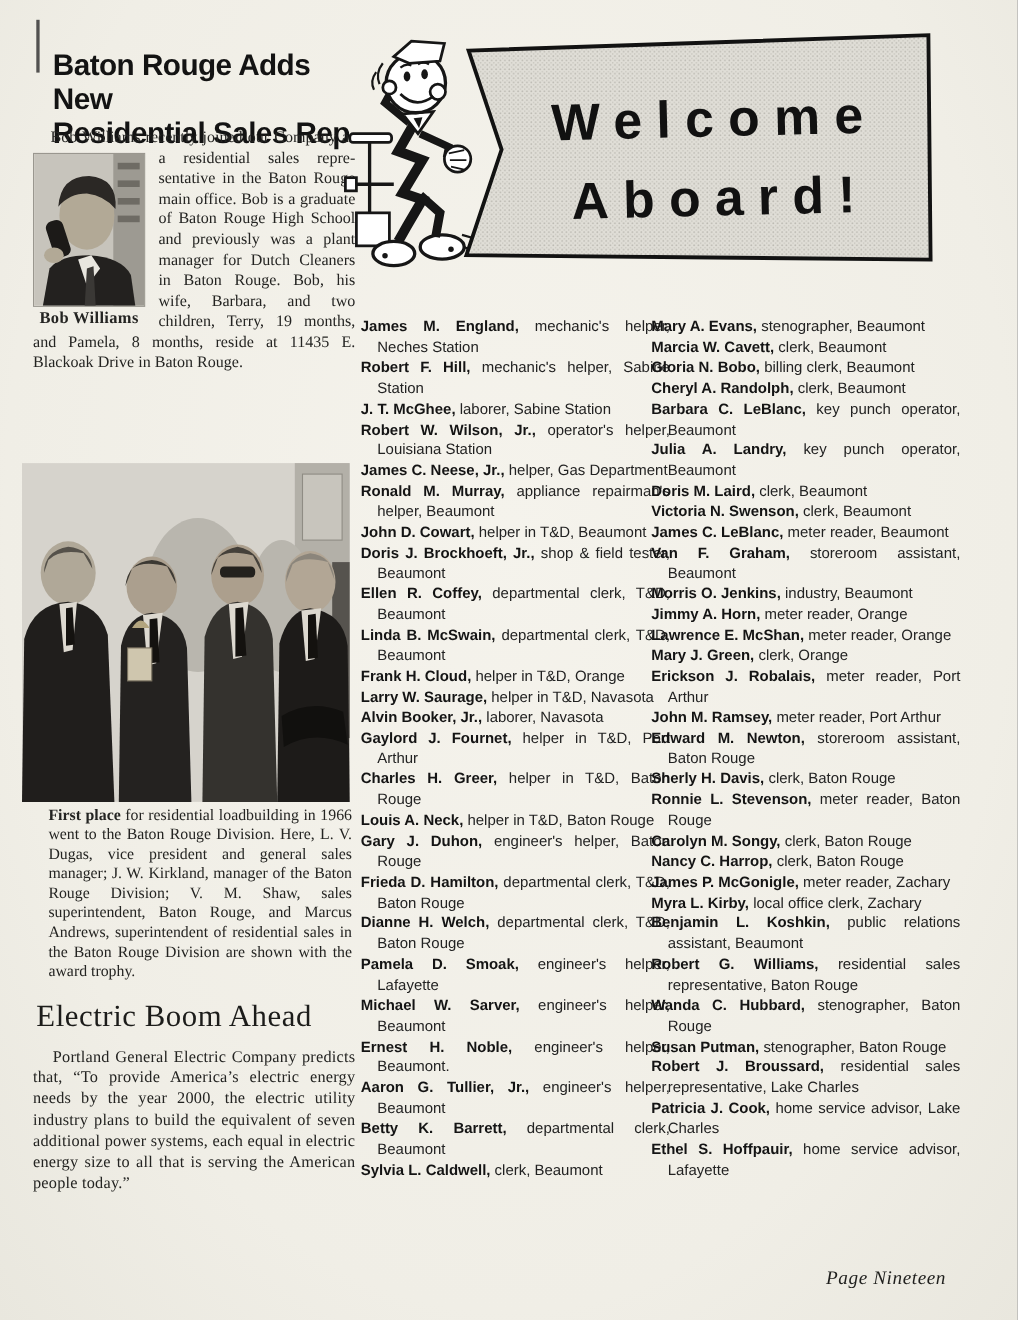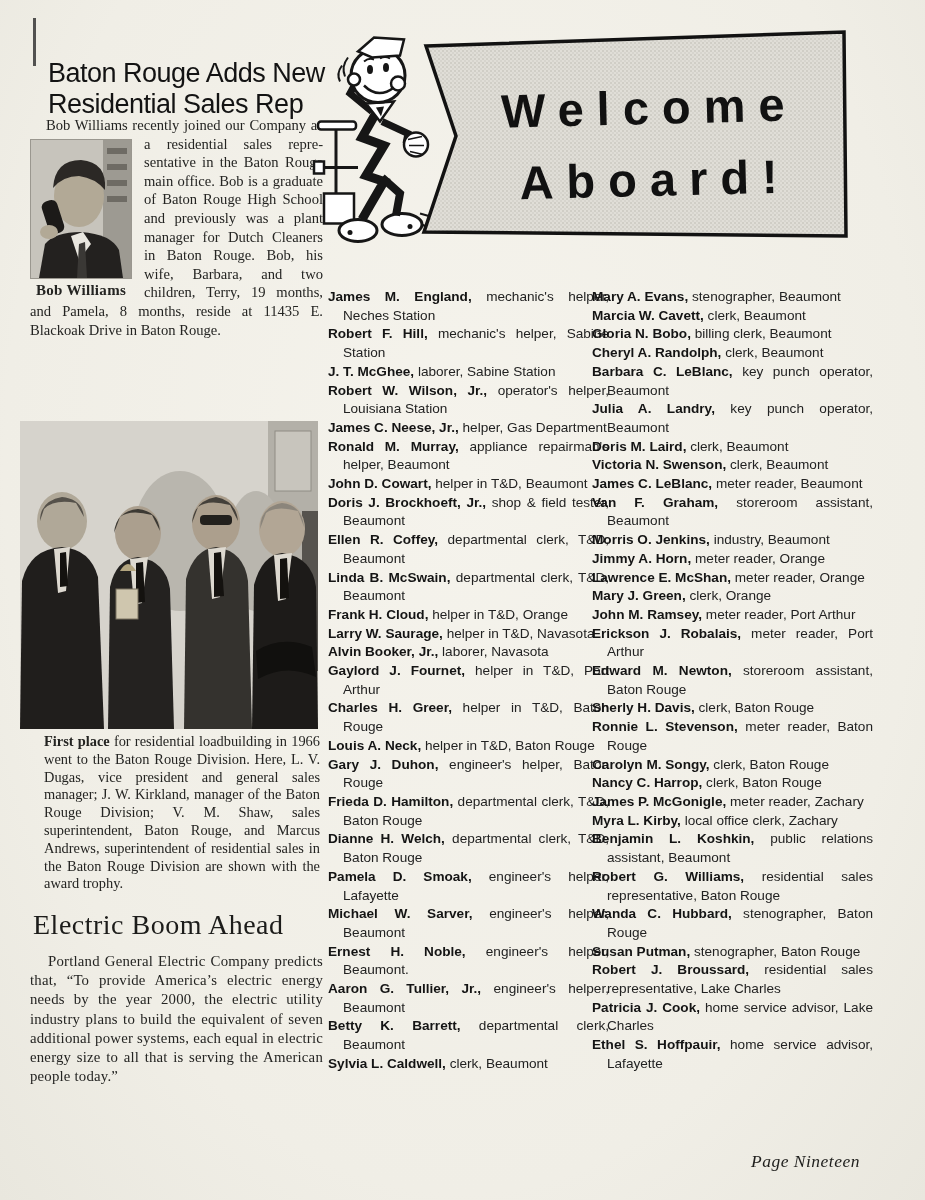--- a/index.html
+++ b/index.html
@@ -10,23 +10,22 @@
     overflow:hidden;
     font-family:"Liberation Serif", serif;
     color:#242422;
   }
   .scan-mark{position:absolute;left:33px;top:18px;width:3px;height:48px;background:#2a2a2a;opacity:.8;}
 
   
   .headline{
     position:absolute;left:48px;top:44px;width:278px;
     font-family:"Liberation Sans", sans-serif;
-    font-weight:400;font-size:27px;line-height:31px;color:#131313;
+    font-weight:700;font-size:27px;line-height:31px;color:#131313;
     letter-spacing:-0.5px;
-    margin-top:14px;
   }
   .lead-article{
     position:absolute;left:30px;top:116px;width:293px;
     font-size:14.6px;line-height:18.6px;text-align:justify;
     text-indent:16px;
   }
   .portrait-fig{
     float:left;width:102px;margin:4px 12px 2px 0;text-indent:0;
   }
   .portrait-fig svg{display:block;border:1px solid #9a978f;}
@@ -287,23 +286,23 @@
       <div class="entry"><span class="nm">Van F. Graham,</span> <span class="rl">storeroom assistant, Beaumont</span></div>
 
       <div class="entry"><span class="nm">Morris O. Jenkins,</span> <span class="rl">industry, Beaumont</span></div>
 
       <div class="entry"><span class="nm">Jimmy A. Horn,</span> <span class="rl">meter reader, Orange</span></div>
 
       <div class="entry"><span class="nm">Lawrence E. McShan,</span> <span class="rl">meter reader, Orange</span></div>
 
       <div class="entry"><span class="nm">Mary J. Green,</span> <span class="rl">clerk, Orange</span></div>
 
+      <div class="entry"><span class="nm">Erickson J. Robalais,</span> <span class="rl">meter reader, Port Arthur</span></div>
+
       <div class="entry"><span class="nm">John M. Ramsey,</span> <span class="rl">meter reader, Port Arthur</span></div>
-
-      <div class="entry"><span class="nm">Erickson J. Robalais,</span> <span class="rl">meter reader, Port Arthur</span></div>
 
       <div class="entry"><span class="nm">Edward M. Newton,</span> <span class="rl">storeroom assistant, Baton Rouge</span></div>
 
       <div class="entry"><span class="nm">Sherly H. Davis,</span> <span class="rl">clerk, Baton Rouge</span></div>
 
       <div class="entry"><span class="nm">Ronnie L. Stevenson,</span> <span class="rl">meter reader, Baton Rouge</span></div>
 
       <div class="entry"><span class="nm">Carolyn M. Songy,</span> <span class="rl">clerk, Baton Rouge</span></div>
 
       <div class="entry"><span class="nm">Nancy C. Harrop,</span> <span class="rl">clerk, Baton Rouge</span></div>

